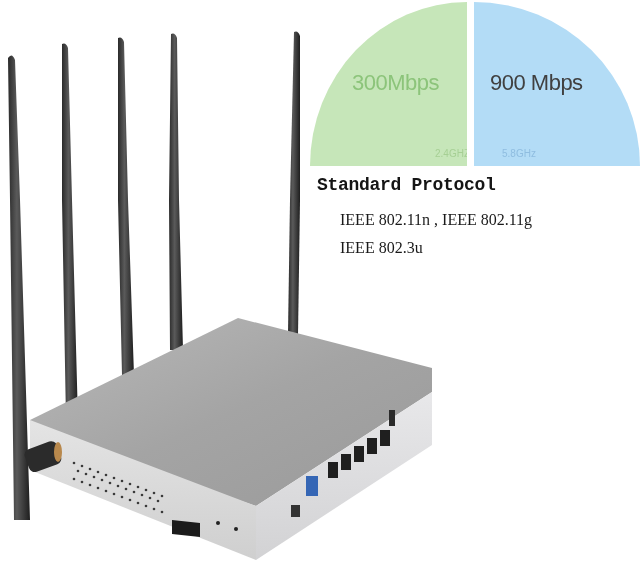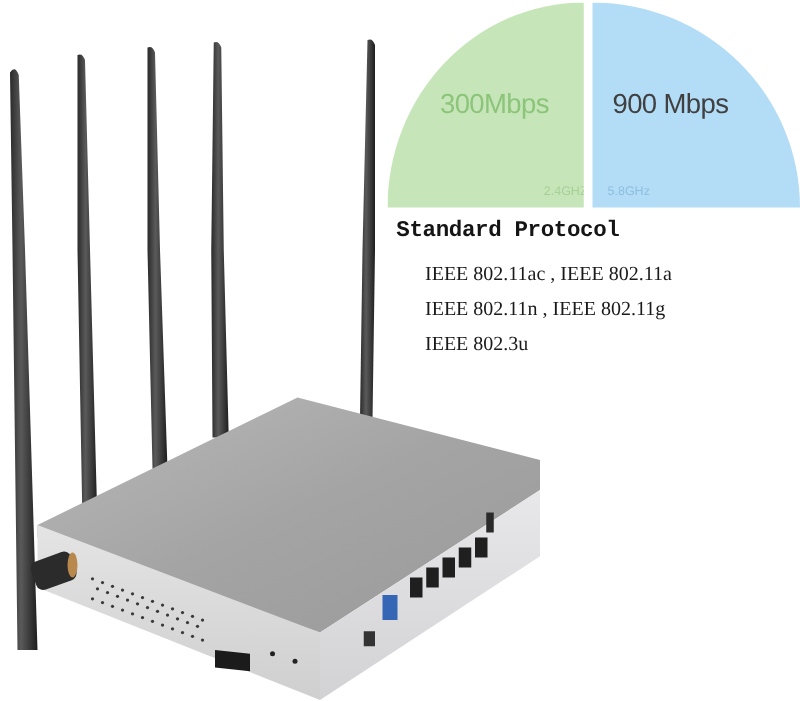--- a/index.html
+++ b/index.html
@@ -10,21 +10,21 @@
   .speed-half { position: absolute; top: 2px; height: 164px; overflow: hidden; }
   .speed-left { left: 310px; width: 157px; }
   .speed-right { left: 474px; width: 166px; }
   .speed-left .fill { position: absolute; left: 0; top: 0; width: 314px; height: 328px; border-radius: 50%; background: #c6e6b9; }
   .speed-right .fill { position: absolute; left: -166px; top: 0; width: 332px; height: 328px; border-radius: 50%; background: #b3dcf6; }
   .speed-value { position: absolute; top: 68px; font-size: 22px; letter-spacing: -0.5px; }
   .speed-left .speed-value { left: 42px; color: #8cc47a; }
   .speed-right .speed-value { left: 16px; color: #404040; }
   .speed-band { position: absolute; top: 146px; font-size: 10px; }
   .speed-left .speed-band { left: 100px; color: #a6cf94; margin-left: 25px; }
-  .speed-right .speed-band { left: 12px; color: #8fbde0; }
+  .speed-right .speed-band { left: 28px; color: #8fbde0; }
 
   
   .protocol-title { position: absolute; left: 317px; top: 175px; font-size: 18px; font-weight: bold; color: #151515; font-family: Liberation Mono, monospace; letter-spacing: -0.3px; }
   .protocol-list { position: absolute; left: 340px; top: 206px; margin: 0; padding: 0; list-style: none; }
   .protocol-list li { font-family: "Liberation Serif", serif; font-size: 16px; color: #1a1a1a; height: 28px; line-height: 28px; }
 
   
   svg.router { position: absolute; left: 0; top: 0; }
 </style>
 </head>
@@ -143,17 +143,16 @@
     <div class="speed-band">2.4GHZ</div>
   </div>
   <div class="speed-half speed-right">
     <div class="fill"></div>
     <div class="speed-value">900 Mbps</div>
     <div class="speed-band">5.8GHz</div>
   </div>
 
   <div class="protocol-title">Standard Protocol</div>
   <ul class="protocol-list">
-    <li>IEEE 802.11ac , IEEE 802.11a</li>
     <li>IEEE 802.11n , IEEE 802.11g</li>
     <li>IEEE 802.3u</li>
   </ul>
 </div>
 
 </body></html>

